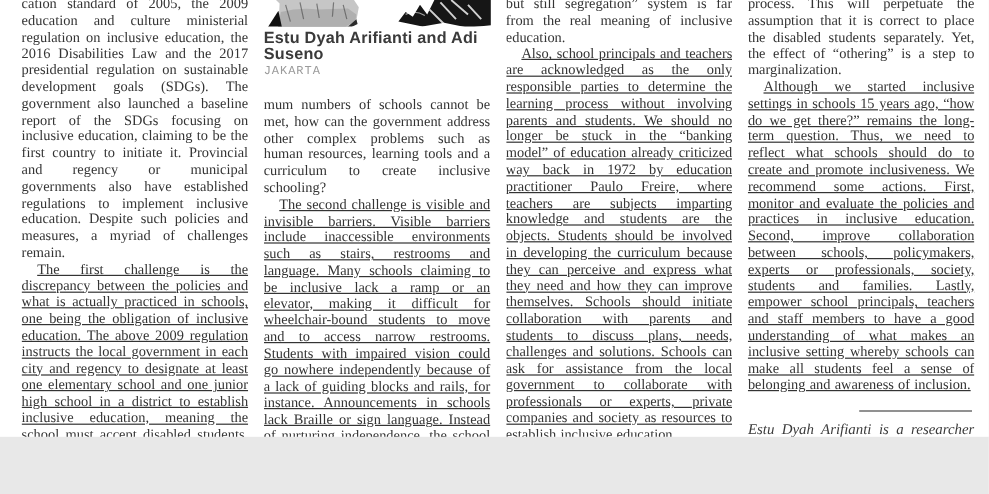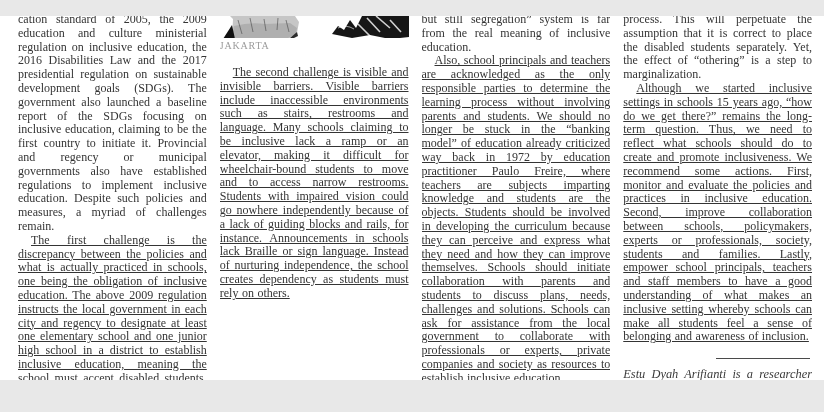--- a/index.html
+++ b/index.html
@@ -5,21 +5,20 @@
   html, body { margin: 0; padding: 0; }
   body { background: #e8e8e8; }
   .page {
     position: relative;
     width: 824px;
     height: 364px;
     background: #ffffff;
     overflow: hidden;
     font-family: "Liberation Serif", serif;
     color: #343434;
-    margin-top: 16px;
   }
   .columns {
     display: flex;
     gap: 13px;
     padding: 0 12px 0 18px;
     height: 100%;
     box-sizing: border-box;
   }
   .col {
     flex: 1 1 0;
@@ -51,21 +50,21 @@
   .byline {
     font-family: "Liberation Sans", sans-serif;
     font-weight: bold;
     font-size: 13.5px;
     line-height: 13px;
     color: #3a3a3a;
     letter-spacing: 0.2px;
     margin-bottom: 5px;
   }
   .dateline {
-    font-family: Liberation Serif, serif;
+    font-family: Liberation Mono, monospace;
     font-size: 10px;
     line-height: 10px;
     color: #9b9b9b;
     letter-spacing: 0.8px;
     margin-bottom: 15px;
   }
 
   
   .bio-divider {
     border: none;
@@ -100,21 +99,23 @@
           <path d="M12,22 L14,10 Q30,6 45,8 L70,7 L77,12 L76,18 L68,22 Z" fill="#9d9d9d" opacity="0.55"></path>
           <path d="M12,22 L70,22 L77,16 L78,20 L72,23 L11,23 Z" fill="#2c2c2c"></path>
           <path d="M18,4 L22,18 M30,2 L33,16 M44,3 L46,15 M58,2 L57,14 M66,4 L69,16" stroke="#555555" stroke-width="1" fill="none" opacity="0.7"></path>
           <path d="M3,23 L12,9 L15,23 Z" fill="#111111"></path>
 
           <path d="M112,18 L118,10 L124,14 L130,4 L136,12 L142,0 L190,0 L190,21 L170,23 L150,19 L132,22 Z" fill="#161616"></path>
           <path d="M147,2 L160,16 M156,0 L170,12 M170,4 L181,16 M138,8 L150,20" stroke="#ffffff" stroke-width="1.6" fill="none" opacity="0.8"></path>
           <path d="M118,12 Q126,8 134,13" stroke="#ffffff" stroke-width="1" fill="none" opacity="0.6"></path>
         </svg>
       </div>
+      <div class="byline">Estu Dyah Arifianti and Adi Suseno</div>
       <div class="dateline">JAKARTA</div>
+      <p>mum numbers of schools cannot be met, how can the government address other complex problems such as human resources, learning tools and a curriculum to create inclusive schooling?</p>
       <p class="indent">The second challenge is visible and invisible barriers. Visible barriers include inaccessible environments such as stairs, restrooms and language. Many schools claiming to be inclusive lack a ramp or an elevator, making it difficult for wheelchair-bound students to move and to access narrow restrooms. Students with impaired vision could go nowhere independently because of a lack of guiding blocks and rails, for instance. Announcements in schools lack Braille or sign language. Instead of nurturing independence, the school creates dependency as students must rely on others.</p>
     </div>
 
     <div class="col col-3">
       <p>but still segregation” system is far from the real meaning of inclusive education.</p>
       <p class="indent">Also, school principals and teachers are acknowledged as the only responsible parties to determine the learning process without involving parents and students. We should no longer be stuck in the “banking model” of education already criticized way back in 1972 by education practitioner Paulo Freire, where teachers are subjects imparting knowledge and students are the objects. Students should be involved in developing the curriculum because they can perceive and express what they need and how they can improve themselves. Schools should initiate collaboration with parents and students to discuss plans, needs, challenges and solutions. Schools can ask for assistance from the local government to collaborate with professionals or experts, private companies and society as resources to establish inclusive education.</p>
       <p class="indent">The final settings regards so-</p>
     </div>
 
     <div class="col col-4">

